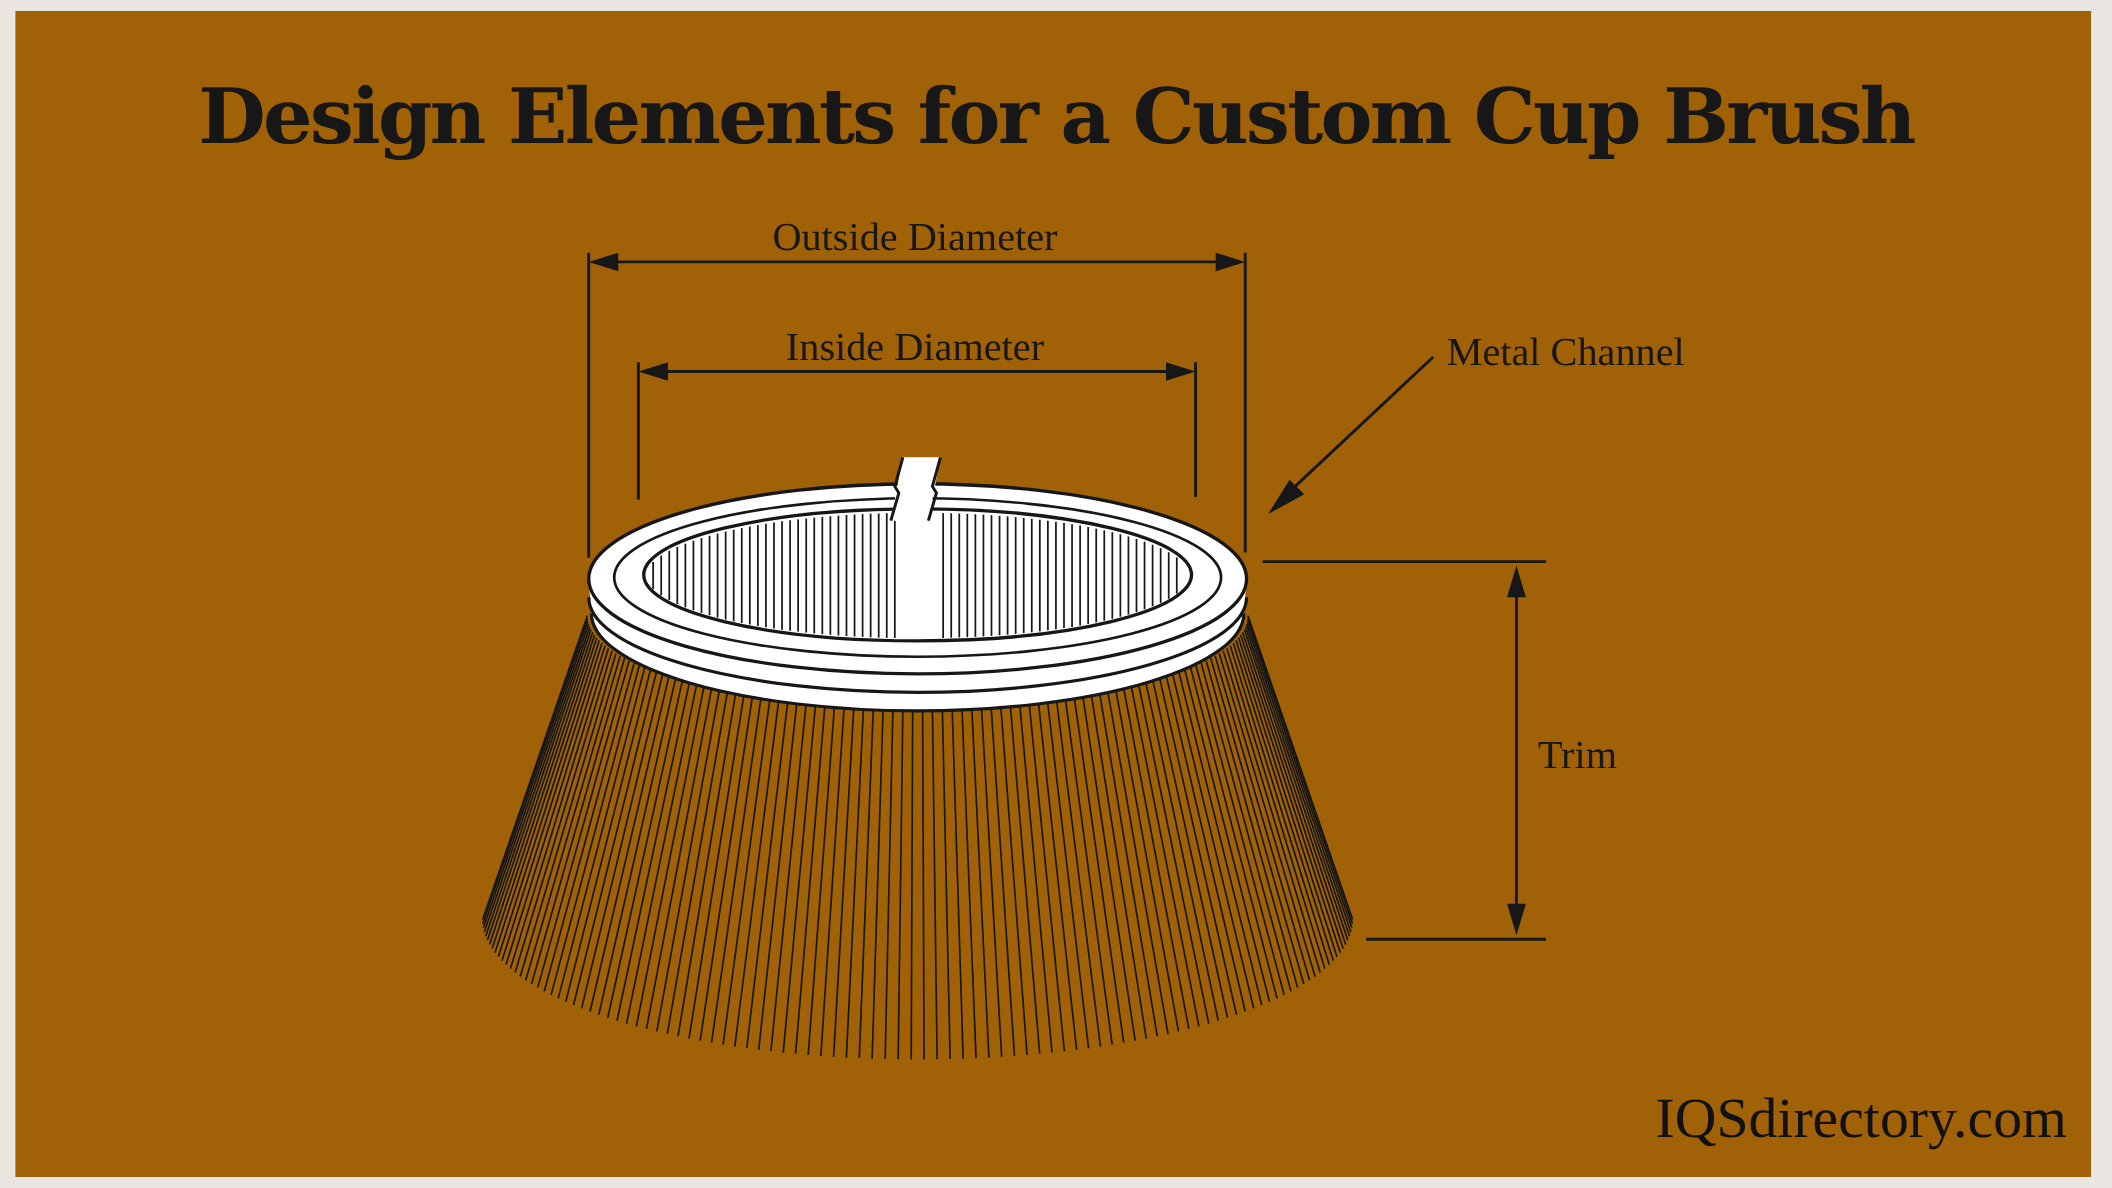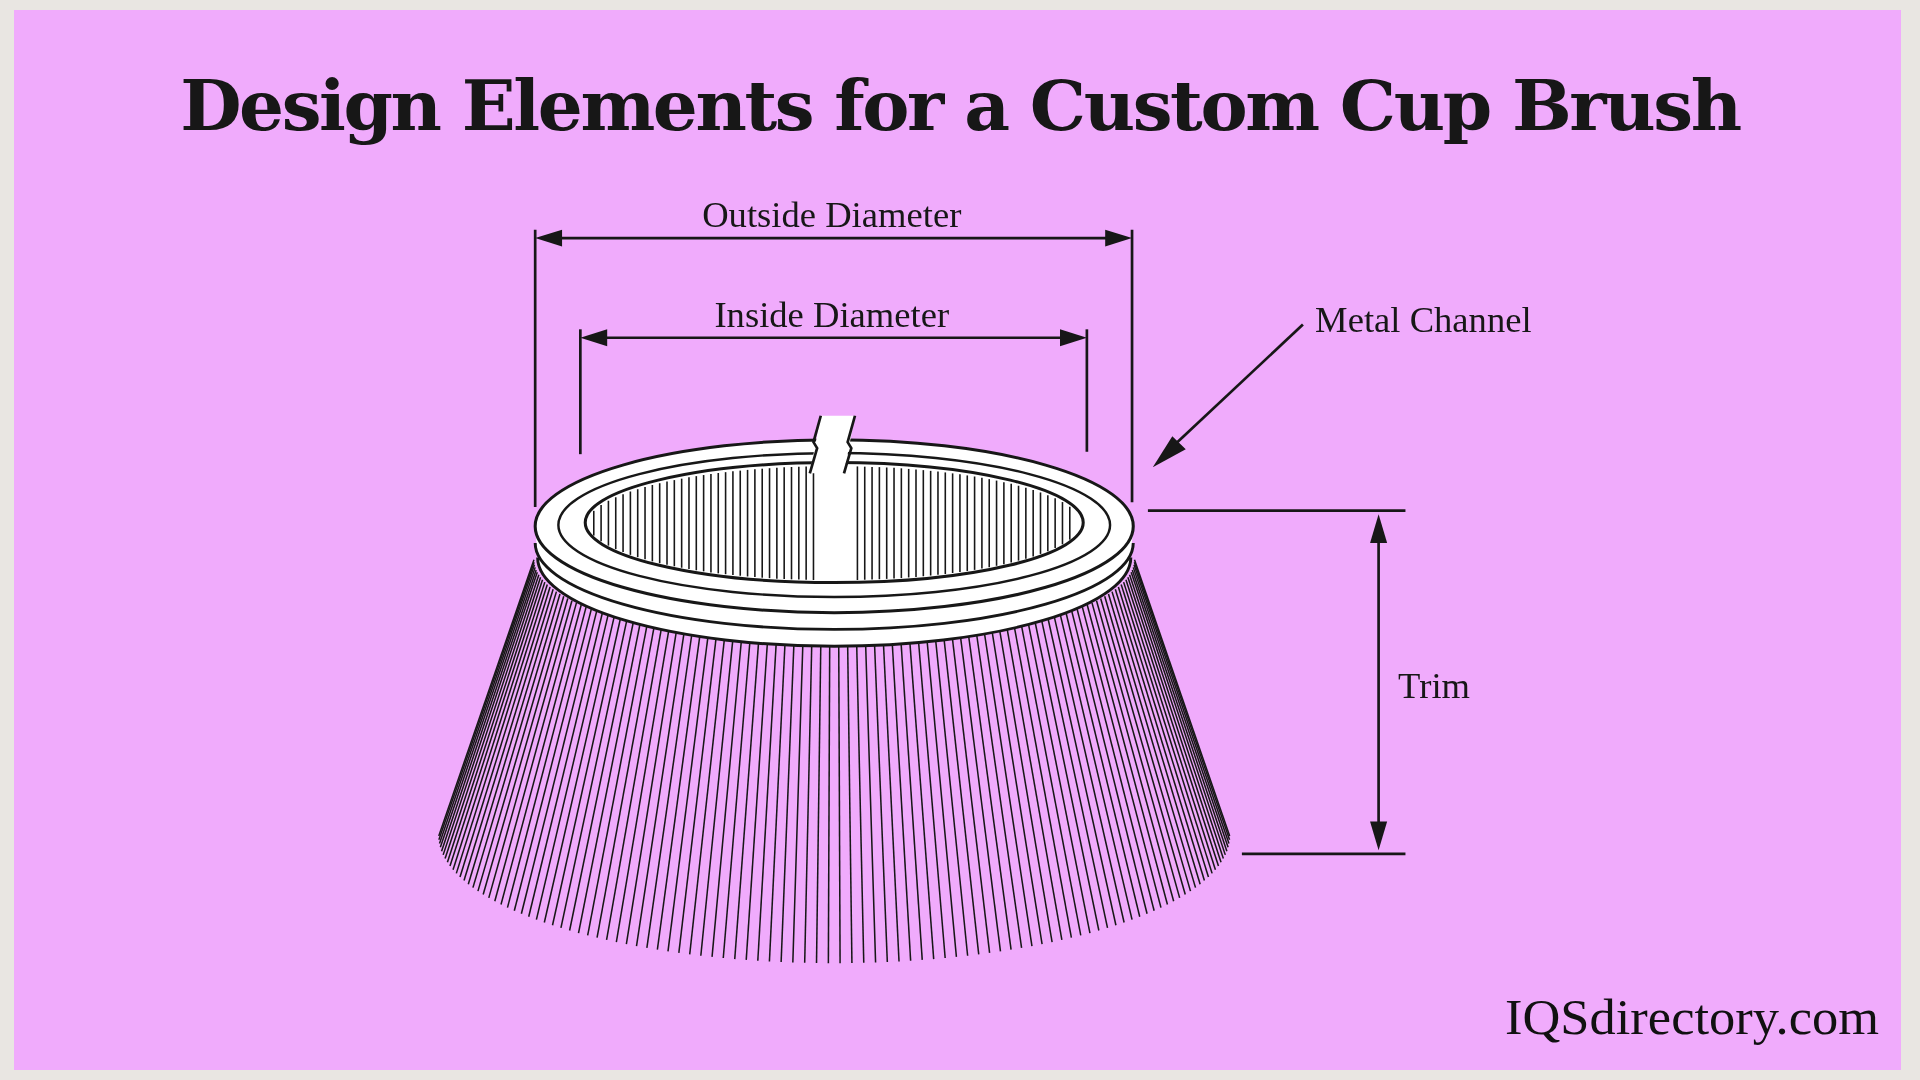--- a/index.html
+++ b/index.html
@@ -10,21 +10,21 @@
     background: #e9e6e2;
     overflow: hidden;
     font-family: "Liberation Serif", serif;
   }
   .canvas {
     position: absolute;
     top: 10px;
     left: 14px;
     right: 19px;
     bottom: 10px;
-    background: #f0abfc;
+    background: #a16207;
   }
   svg {
     position: absolute;
     inset: 0;
     width: 100%;
     height: 100%;
     display: block;
   }
   .title-text {
     font-family: "DejaVu Serif", "Liberation Serif", serif;

